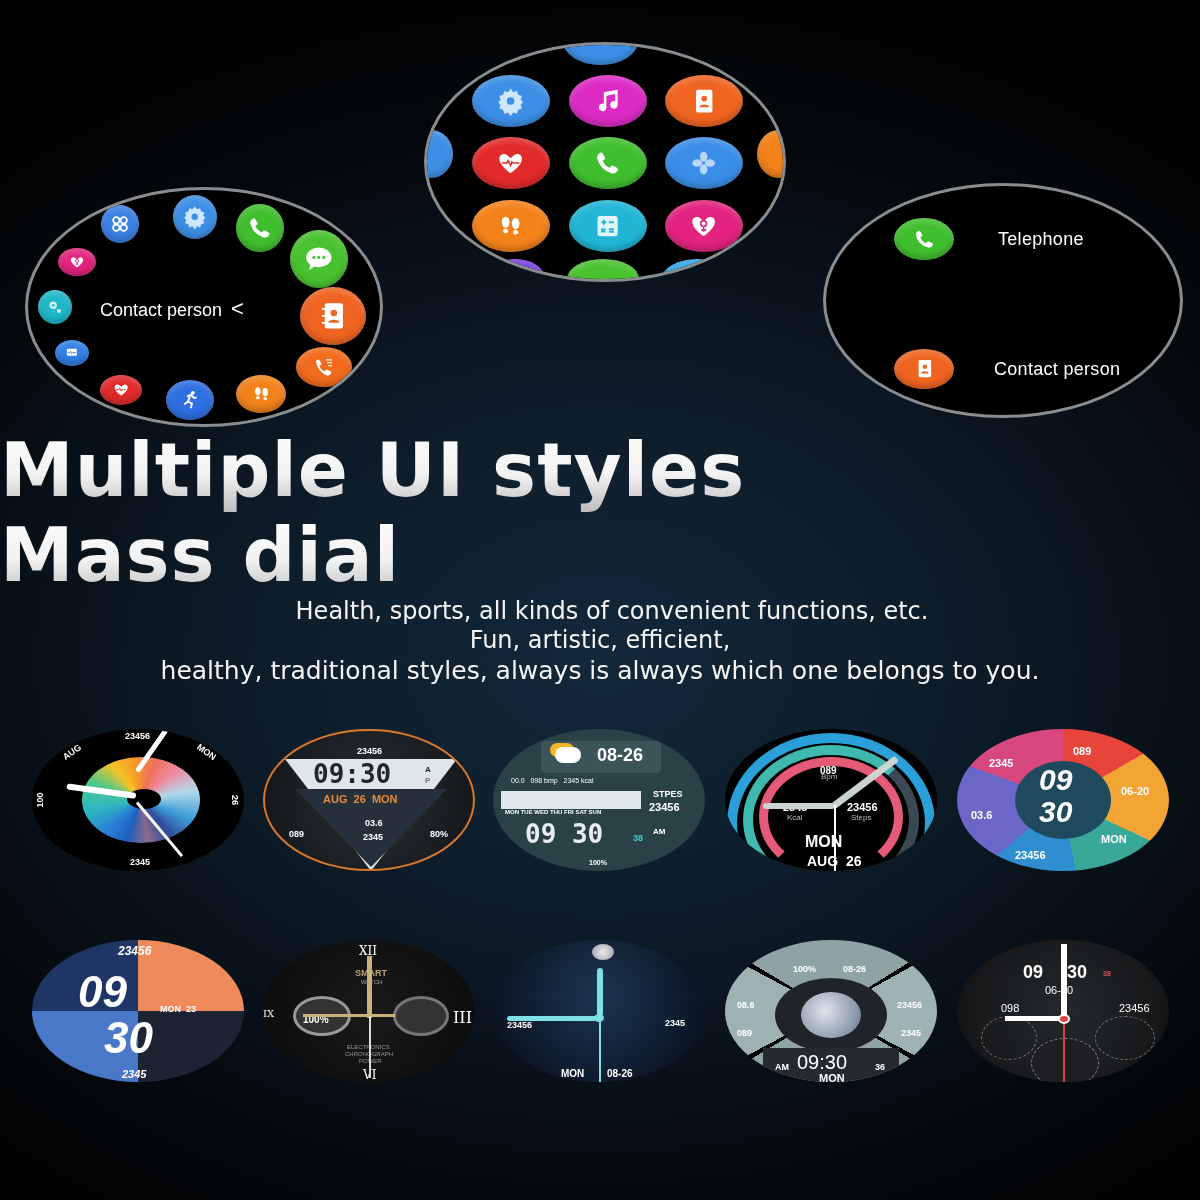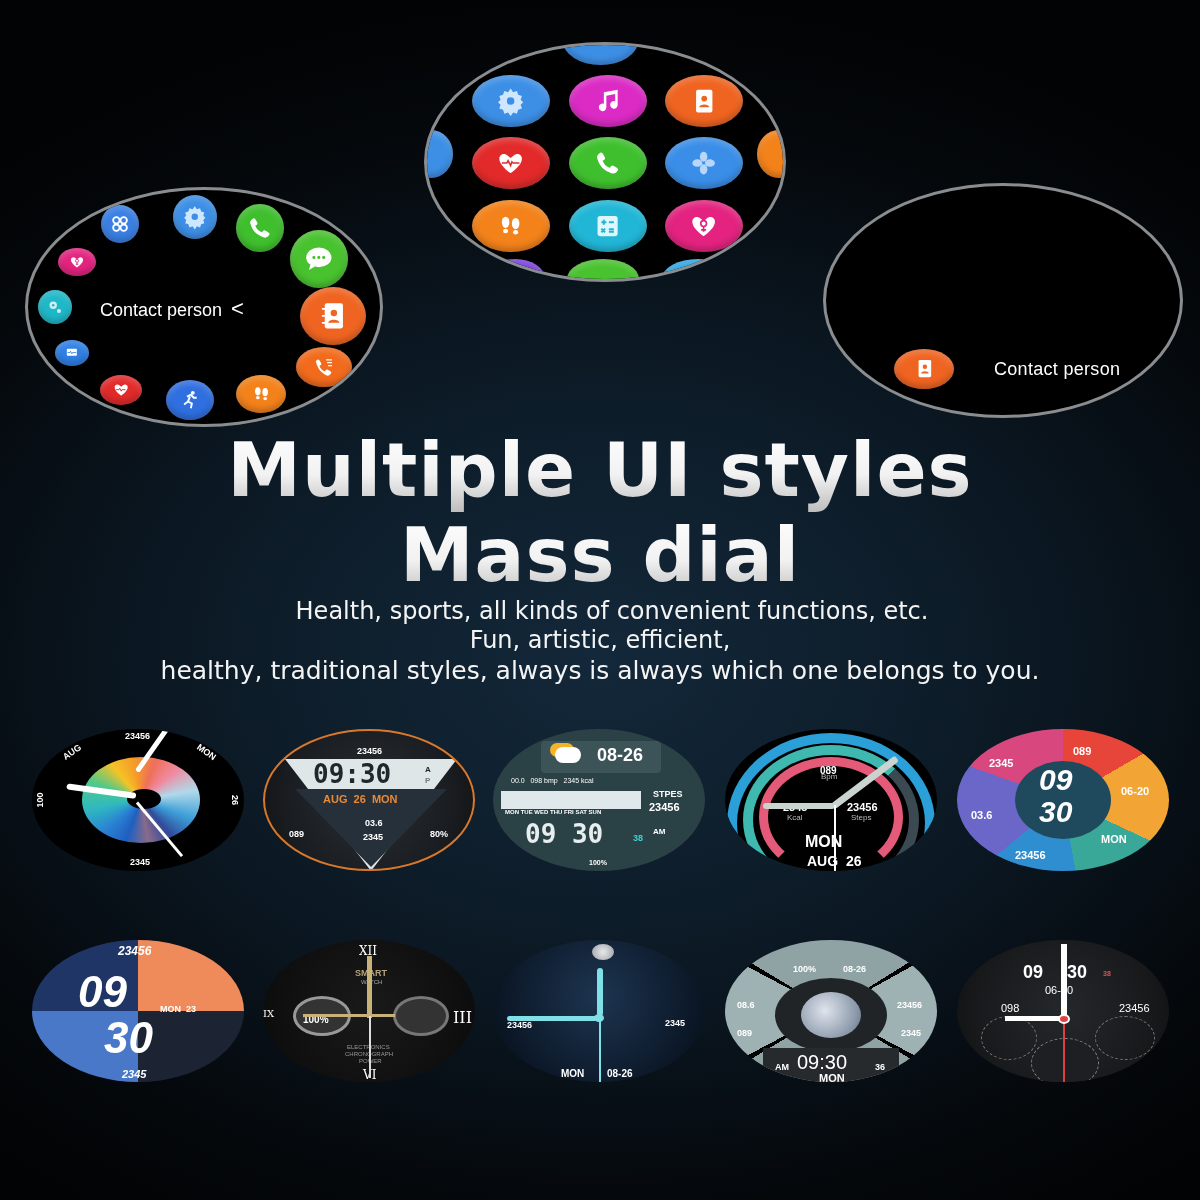--- a/index.html
+++ b/index.html
@@ -12,21 +12,21 @@
   
   .screen{position:absolute;border-radius:50%;background:#000;border:3px solid #8a8d90;overflow:hidden}
   .app{position:absolute;border-radius:50%;display:flex;align-items:center;justify-content:center;
        box-shadow:inset 0 -3px 6px rgba(0,0,0,.25), inset 0 3px 6px rgba(255,255,255,.25)}
   .app svg{width:58%;height:58%}
   .ring-label{position:absolute;font-size:18px;color:#fff;white-space:nowrap}
   .list-row{position:absolute;display:flex;align-items:center;gap:36px}
   .list-row .app{position:relative}
   .list-row span{font-size:18px;letter-spacing:.3px}
   
-  .headline{position:absolute;left:0;width:1200px;text-align:center;font-weight:700;
+  .headline{position:absolute;left:0;width:1200px;font-weight:700;
     font-family:"DejaVu Sans",sans-serif;letter-spacing:1px;
     background:linear-gradient(180deg,#ffffff 0%,#f2f2f2 55%,#b9b9b9 100%);
     -webkit-background-clip:text;background-clip:text;color:transparent}
   .sub{position:absolute;left:0;width:1200px;text-align:center;font-family:"DejaVu Sans",sans-serif;
     font-size:24px;color:#f4f4f4}
   
   .dial{position:absolute;width:212px;height:142px;border-radius:50%;overflow:hidden}
   .dial .t{position:absolute;white-space:nowrap;font-weight:700}
   .mono{font-family:"DejaVu Sans Mono",monospace}
 </style>
@@ -199,20 +199,28 @@
   <div class="app" style="left:238px;top:155px;width:78px;height:52px;background:#e3237f">
     <svg viewBox="0 0 24 24">
         <path fill="#fff" d="M12 20S3 14 3 8.5C3 5 7 3.5 9.5 6L12 8l2.5-2C17 3.5 21 5 21 8.5 21 14 12 20 12 20z"></path>
         <circle cx="12" cy="10" r="2.3" fill="none" stroke="#e3237f" stroke-width="1.3"></circle>
         <path d="M12 12.5v4M10 15h4" stroke="#e3237f" stroke-width="1.3"></path>
       </svg>
   </div>
 </div>
 
 <div class="screen" style="left:823px;top:183px;width:360px;height:235px;">
+  <div class="list-row" style="left:68px;top:32px;">
+    <div class="app" style="width:60px;height:42px;background:#3fbf2e">
+      <svg viewBox="0 0 24 24">
+          <path fill="#fff" d="M6 4c1-1 2 0 3 2l1 2c0 1-1 2-2 2 1 3 3 5 6 6 0-1 1-2 2-2l2 1c2 1 3 2 2 3-1 2-3 3-5 2C9 18 6 15 4 9 3 7 4 5 6 4z"></path>
+        </svg>
+    </div>
+    <span style="margin-left:8px">Telephone</span>
+  </div>
   <div class="list-row" style="left:68px;top:163px;">
     <div class="app" style="width:60px;height:40px;background:#f06421">
       <svg viewBox="0 0 24 24">
           <rect x="6" y="3" width="13" height="18" rx="1.5" fill="#fff"></rect>
           <circle cx="12.5" cy="10" r="2.3" fill="#f06421"></circle>
           <path d="M8.5 17c0-3 8-3 8 0z" fill="#f06421"></path>
         </svg>
     </div>
     <span style="margin-left:4px">Contact person</span>
   </div>

